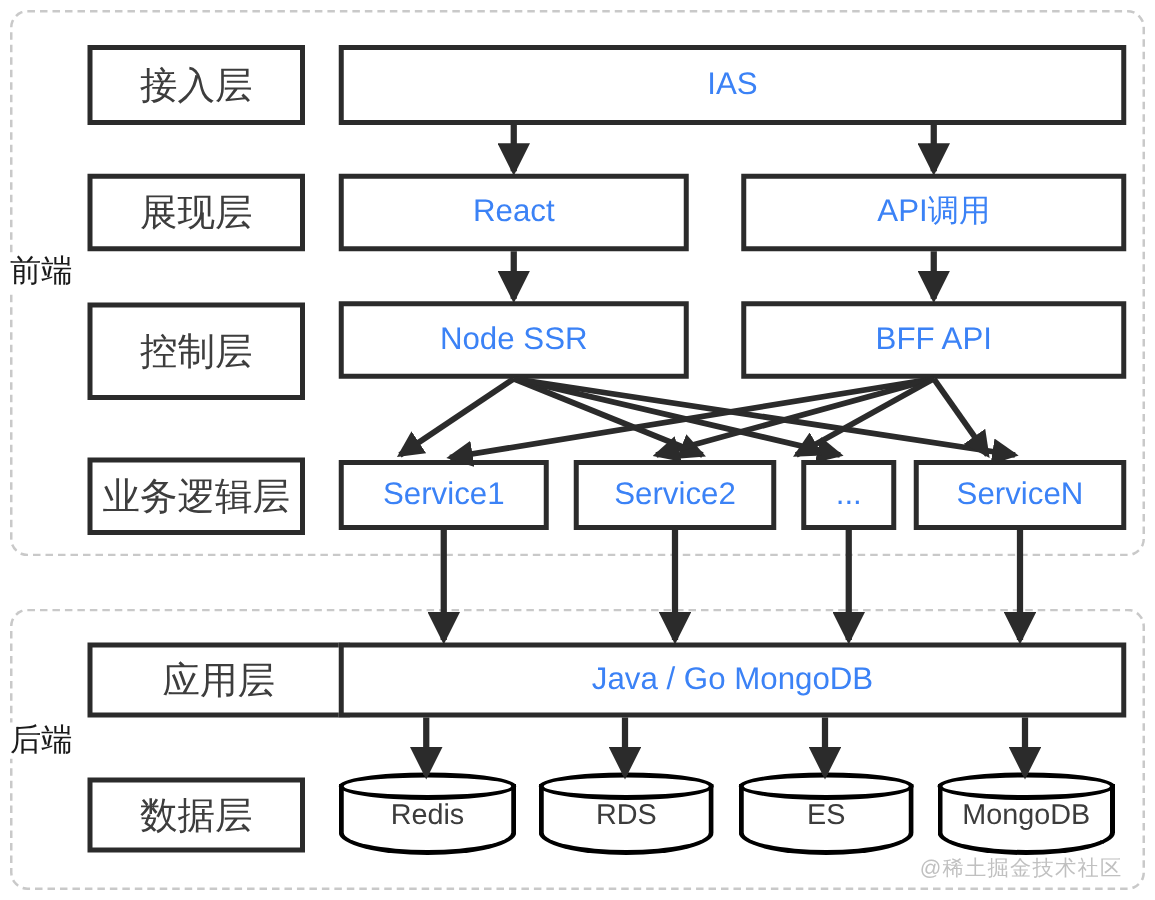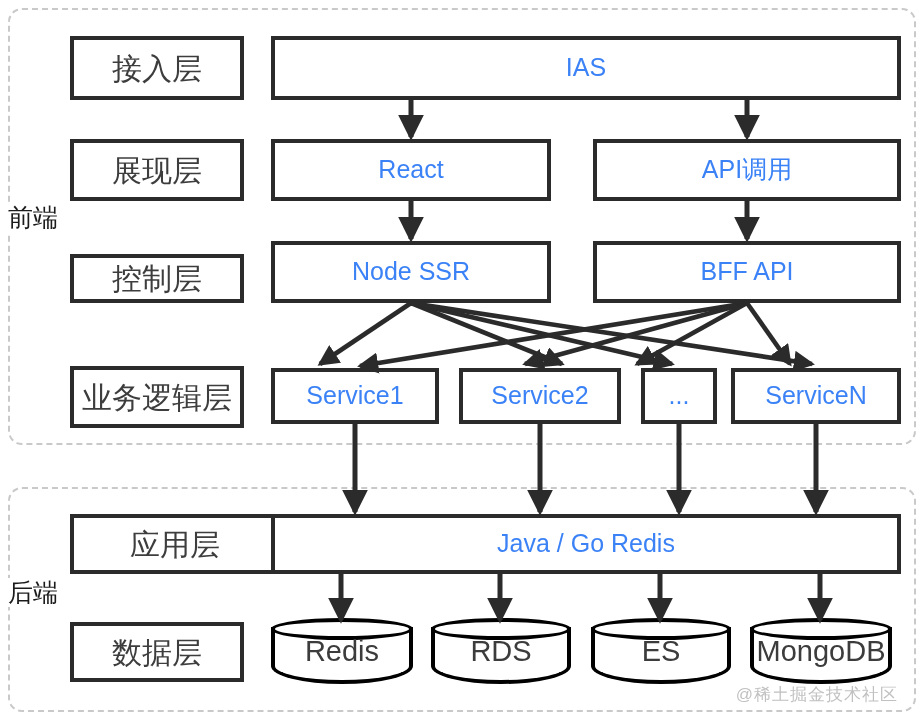--- a/index.html
+++ b/index.html
@@ -60,21 +60,21 @@
     overflow: hidden;
   }
   .node.layer-tag {
     font-size: 30px;
     color: #3d3d3d;
   }
 
   
   #tag-access   { left: 70px; top: 36px;  width: 174px; height: 64px; }
   #tag-present  { left: 70px; top: 139px; width: 174px; height: 62px; }
-  #tag-control  { left: 70px; top: 254px; width: 174px; height: 49px; }
+  #tag-control  { left: 70px; top: 242px; width: 174px; height: 78px; }
   #tag-business { left: 70px; top: 366px; width: 174px; height: 62px; }
   #tag-app      { left: 70px; top: 514px; width: 210px; height: 60px; }
   #tag-data     { left: 70px; top: 622px; width: 174px; height: 60px; }
 
   
   #node-ias      { left: 271px; top: 36px;  width: 630px; height: 64px; }
   #node-react    { left: 271px; top: 139px; width: 280px; height: 62px; }
   #node-apicall  { left: 593px; top: 139px; width: 308px; height: 62px; }
   #node-nodessr  { left: 271px; top: 241px; width: 280px; height: 62px; }
   #node-bffapi   { left: 593px; top: 241px; width: 308px; height: 62px; }
@@ -117,21 +117,21 @@
   .cyl-label {
     position: absolute;
     left: 0;
     right: 0;
     top: 0;
     bottom: 0;
     display: flex;
     align-items: center;
     justify-content: center;
     color: #3c3c3c;
-    font-size: 29px;
+    font-size: 23px;
     white-space: nowrap;
     z-index: 4;
   }
   #db-redis   { left: 271px; top: 618px; width: 142px; height: 66px; }
   #db-rds     { left: 431px; top: 618px; width: 140px; height: 66px; padding-left: 36px; }
   #db-es      { left: 591px; top: 618px; width: 140px; height: 66px; text-align: right; }
   #db-mongodb { left: 750px; top: 618px; width: 142px; height: 66px; }
 
   
   #connectors {
@@ -225,21 +225,21 @@
   <div class="node" id="node-react">React</div>
   <div class="node" id="node-apicall">API调用</div>
   <div class="node" id="node-nodessr">Node SSR</div>
   <div class="node" id="node-bffapi">BFF API</div>
 
   <div class="node" id="node-service1">Service1</div>
   <div class="node" id="node-service2">Service2</div>
   <div class="node" id="node-ellipsis">...</div>
   <div class="node" id="node-servicen">ServiceN</div>
 
-  <div class="node" id="node-server">Java / Go Redis</div>
+  <div class="node" id="node-server">Java / Go MongoDB</div>
 
   <div class="cylinder" id="db-redis">
     <div class="cyl-body"></div>
     <div class="cyl-top"></div>
     <div class="cyl-label">Redis</div>
   </div>
   <div class="cylinder" id="db-rds">
     <div class="cyl-body"></div>
     <div class="cyl-top"></div>
     <div class="cyl-label">RDS</div>

